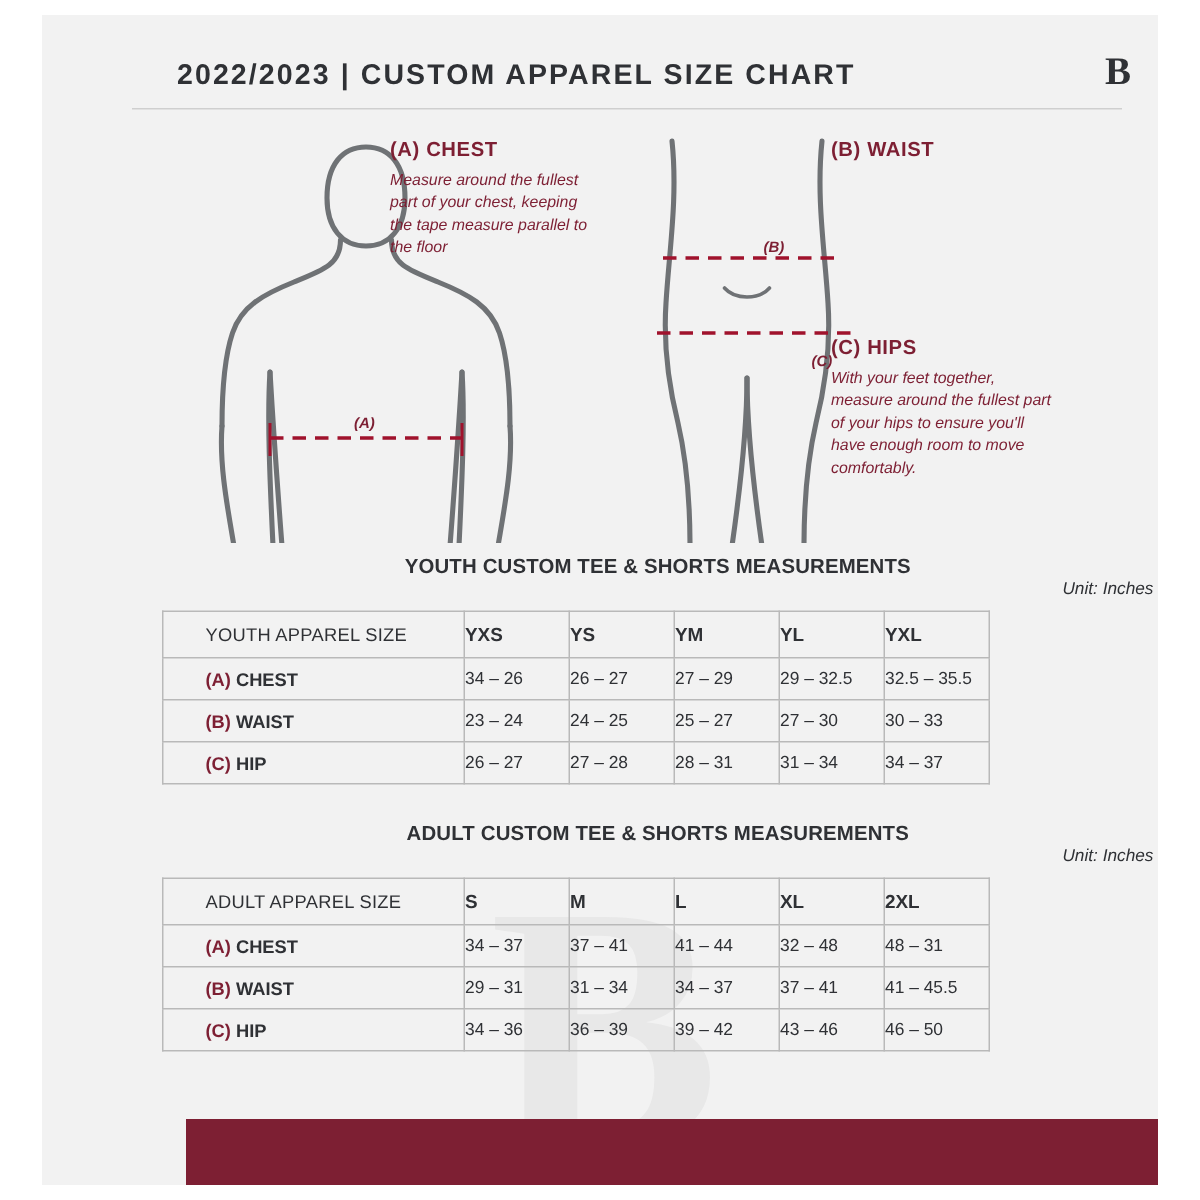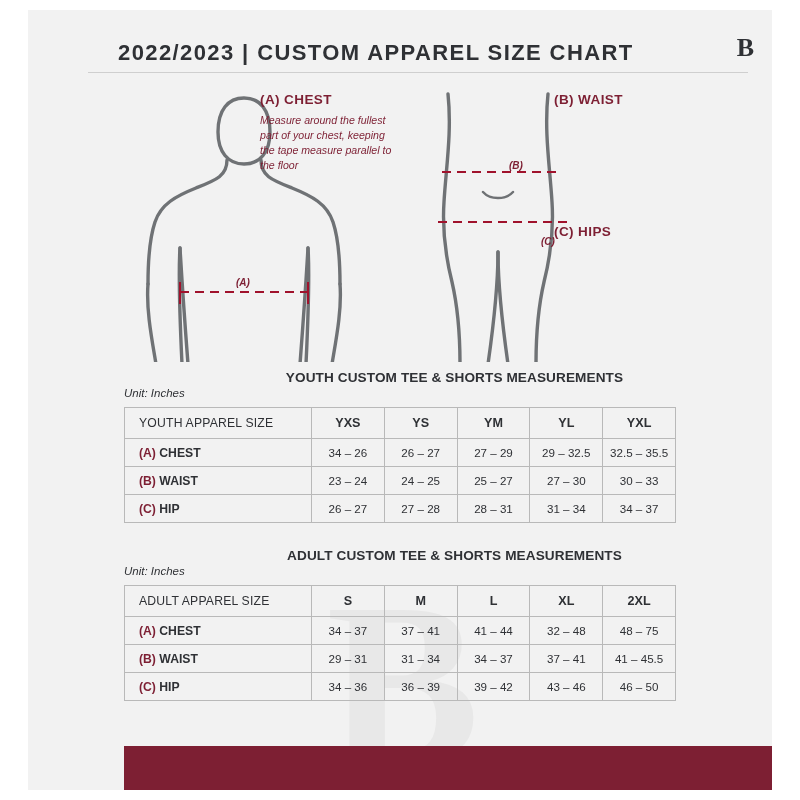--- a/index.html
+++ b/index.html
@@ -47,21 +47,21 @@
   .header {
     position: absolute;
     left: 0; top: 0;
     width: 744px;
     height: 62px;
   }
   .header-title {
     position: absolute;
     left: 90px;
     top: 30px;
-    font-size: 22px;
+    font-size: 19px;
     font-weight: bold;
     letter-spacing: 1.4px;
     color: #2f3135;
     text-align: center;
   }
   .brand {
     position: absolute;
     right: 18px;
     top: 26px;
     display: flex;
@@ -124,53 +124,52 @@
     position: absolute;
     font-size: 10px;
     font-weight: bold;
     font-style: italic;
     color: #7d1f33;
   }
 
   
   .table-block {
     position: absolute;
-    left: 96px;
+    left: 80px;
     width: 661px;
   }
   .tbl-title {
     text-align: center;
     font-size: 13.6px;
     font-weight: bold;
     color: #2f3135;
     letter-spacing: 0.1px;
   }
   .tbl-unit {
-    text-align: left;
+    text-align: right;
     font-size: 11.5px;
     font-style: italic;
     color: #2f3135;
     margin-top: 2px;
     margin-bottom: 8px;
   }
   table {
     border-collapse: collapse;
     width: 552px;
     table-layout: fixed;
   }
   table td, table th {
     border: 1px solid #b9b9b9;
     height: 27px;
     font-size: 11.8px;
     color: #2f3135;
-    text-align: center;
     font-weight: normal;
     padding: 0;
   }
-  .col-label { width: 172px; text-align: left; padding-left: 14px; margin-left: 41px; }
+  .col-label { width: 172px; text-align: left; padding-left: 28px; margin-left: 41px; }
   .hdr td, .hdr th {
     font-weight: bold;
     font-size: 12.6px;
     height: 30px;
   }
   .hdr .col-label { font-size: 12.2px; font-weight: normal; letter-spacing: 0.2px; }
   .rowlabel { font-weight: bold; font-size: 12.2px; }
   .tag { color: #7d1f33; font-weight: bold; }
   td.val { font-size: 11.6px; }
 
@@ -241,20 +240,21 @@
 
       <div class="note note-a">
         <div class="note-title">(A) CHEST</div>
         <div class="note-body">Measure around the fullest part of your chest, keeping the tape measure parallel to the floor</div>
       </div>
       <div class="note note-b">
         <div class="note-title">(B) WAIST</div>
       </div>
       <div class="note note-c">
         <div class="note-title">(C) HIPS</div>
+        <div class="note-body">With your feet together, measure around the fullest part of your hips to ensure you'll have enough room to move comfortably.</div>
       </div>
     </div>
 
     <div class="table-block" style="top:360px;">
       <div class="tbl-title">YOUTH CUSTOM TEE &amp; SHORTS MEASUREMENTS</div>
       <div class="tbl-unit">Unit: Inches</div>
       <table>
         <tbody>
           <tr class="hdr">
             <td class="col-label">YOUTH APPAREL SIZE</td>
@@ -304,21 +304,21 @@
             <td>L</td>
             <td>XL</td>
             <td>2XL</td>
           </tr>
           <tr>
             <td class="col-label rowlabel"><span class="tag">(A)</span> <span>CHEST</span></td>
             <td class="val">34 – 37</td>
             <td class="val">37 – 41</td>
             <td class="val">41 – 44</td>
             <td class="val">32 – 48</td>
-            <td class="val">48 – 75</td>
+            <td class="val">48 – 31</td>
           </tr>
           <tr>
             <td class="col-label rowlabel"><span class="tag">(B)</span> <span>WAIST</span></td>
             <td class="val">29 – 31</td>
             <td class="val">31 – 34</td>
             <td class="val">34 – 37</td>
             <td class="val">37 – 41</td>
             <td class="val">41 – 45.5</td>
           </tr>
           <tr>

